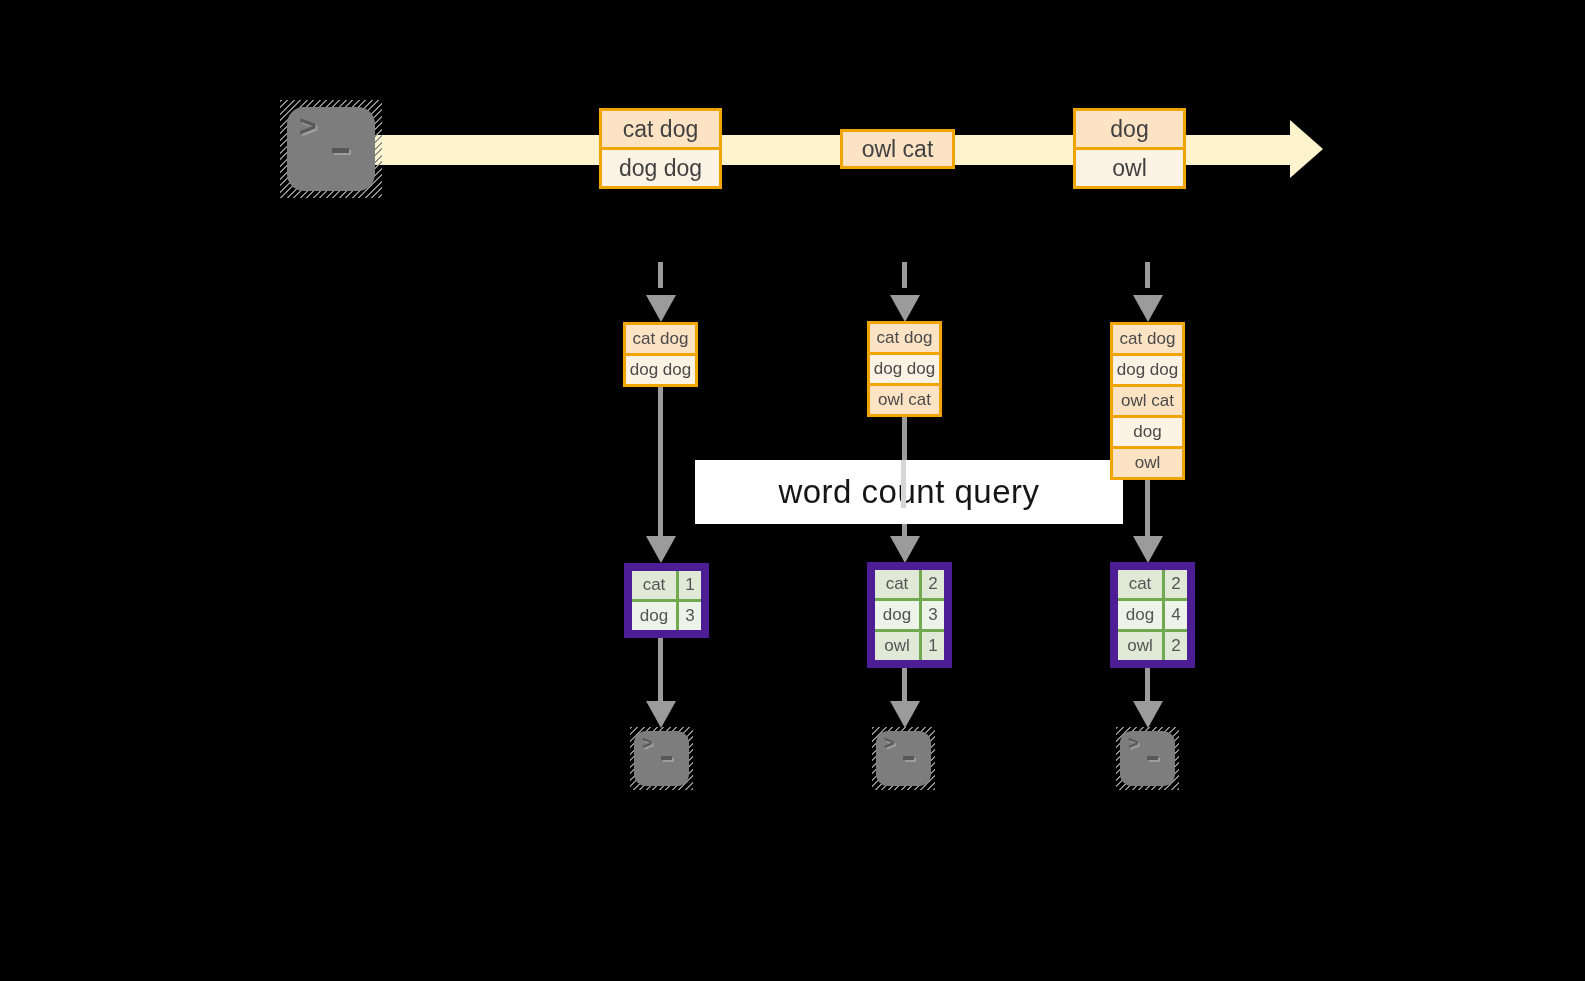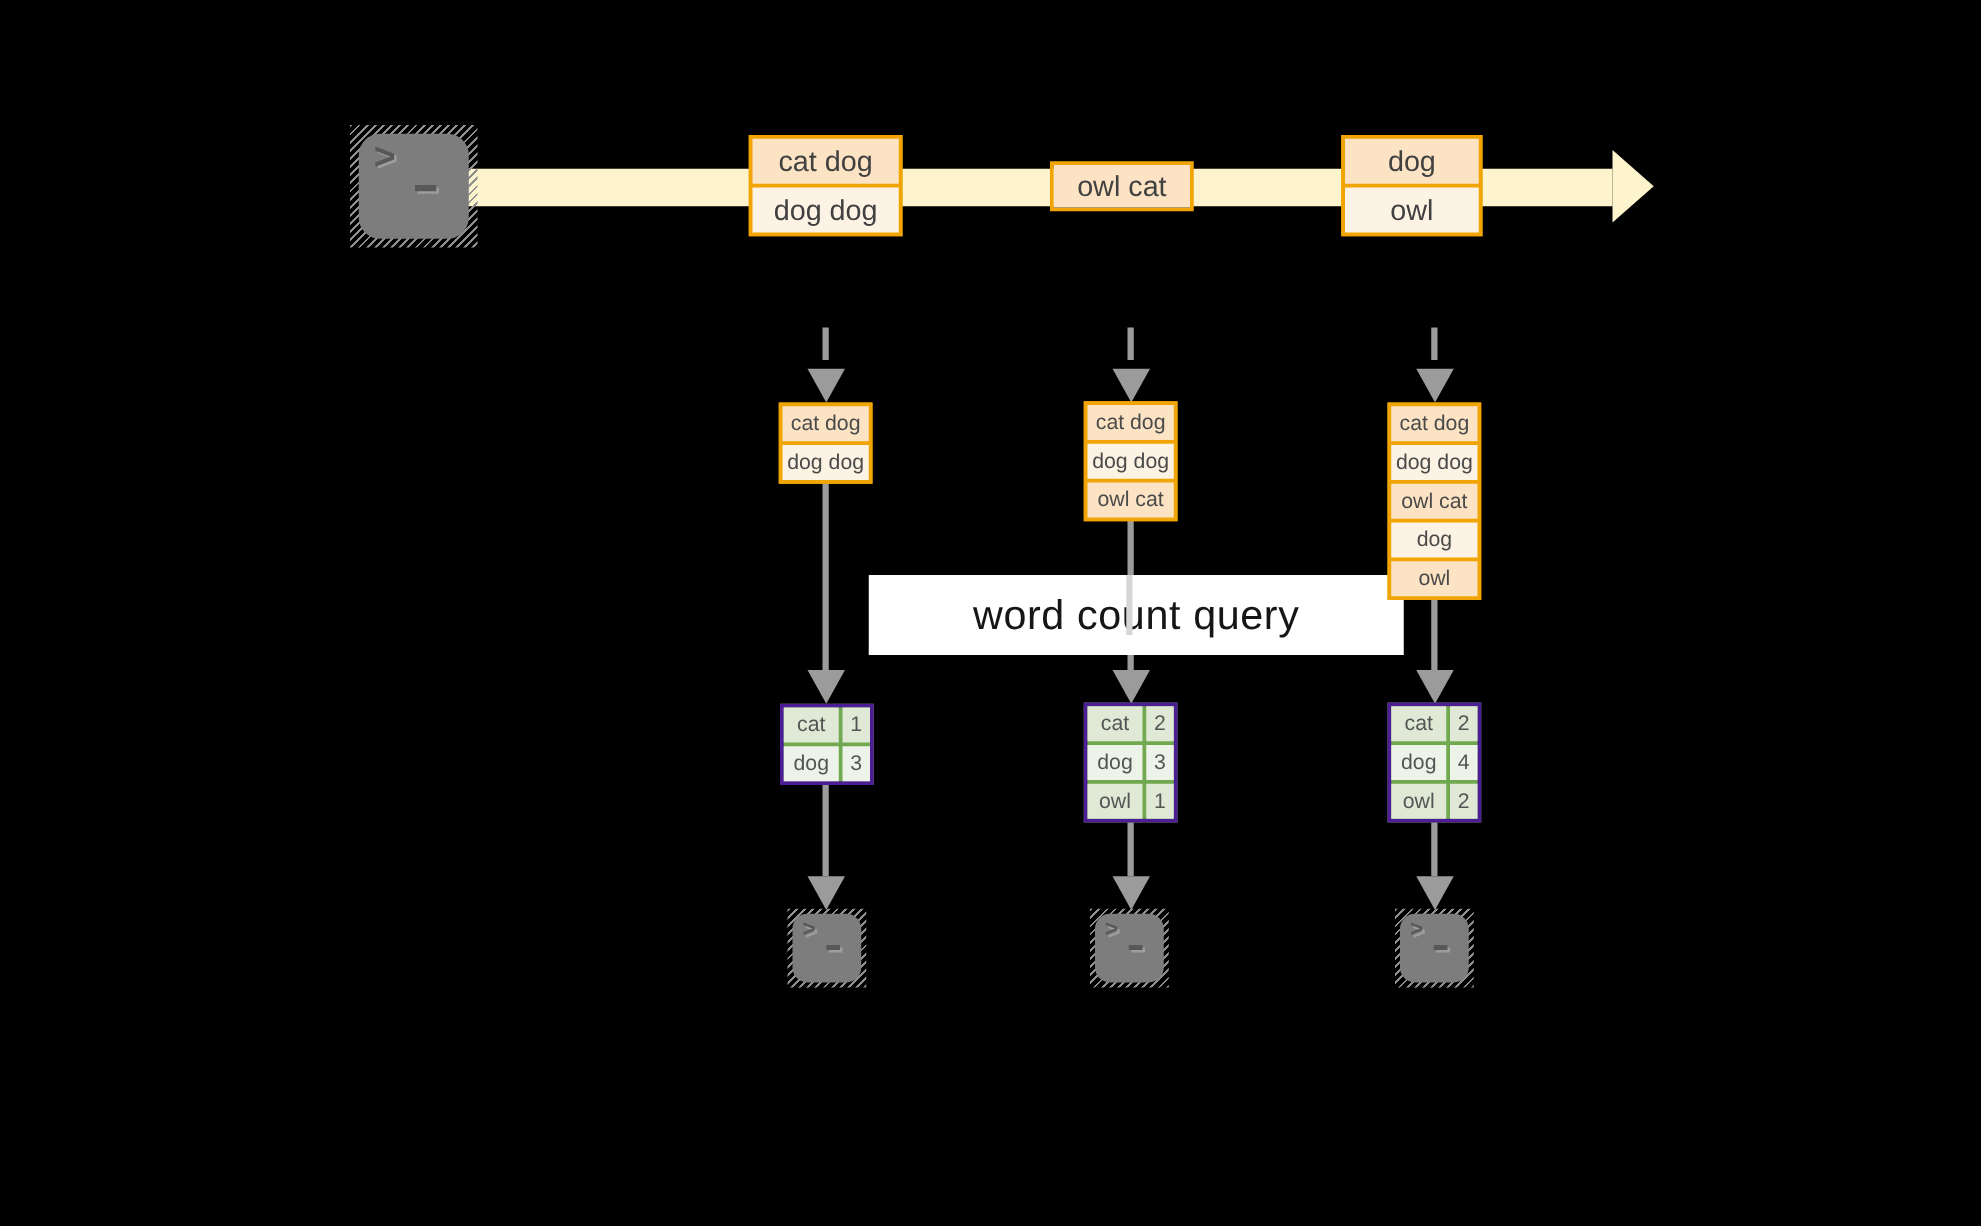--- a/index.html
+++ b/index.html
@@ -37,21 +37,21 @@
   .fill-dark  { background:#fbe3c4; }
   .fill-light { background:#fdf3e4; }
   
   .stack { position:absolute; display:grid; grid-auto-rows:28px; gap:3px;
            width:69px; background:#f0a505; border:3px solid #f0a505; z-index:6; }
   .stack .row { display:flex; align-items:center; justify-content:center;
                 font-size:17px; color:#4a4a4a; }
   
   .gtable { position:absolute; display:grid; grid-template-columns:44px 22px;
             grid-auto-rows:28px; gap:3px; background:#70a94f;
-            border:3px solid #4c1d95; z-index:3; }
+            border:8px solid #4c1d95; z-index:3; }
   .gtable .cell { display:flex; align-items:center; justify-content:center;
                   font-size:17px; color:#555555; }
   .g-dark  { background:#dfe9d5; }
   .g-light { background:#eef3e9; }
   
   .vline { position:absolute; width:5px; background:#9b9b9b; z-index:2; }
   .vdash { position:absolute; width:5px; height:26px; background:#9b9b9b; z-index:2; }
   .tri-down { position:absolute; width:0; height:0; z-index:2;
               border-left:15px solid transparent; border-right:15px solid transparent;
               border-top:27px solid #9b9b9b; }

